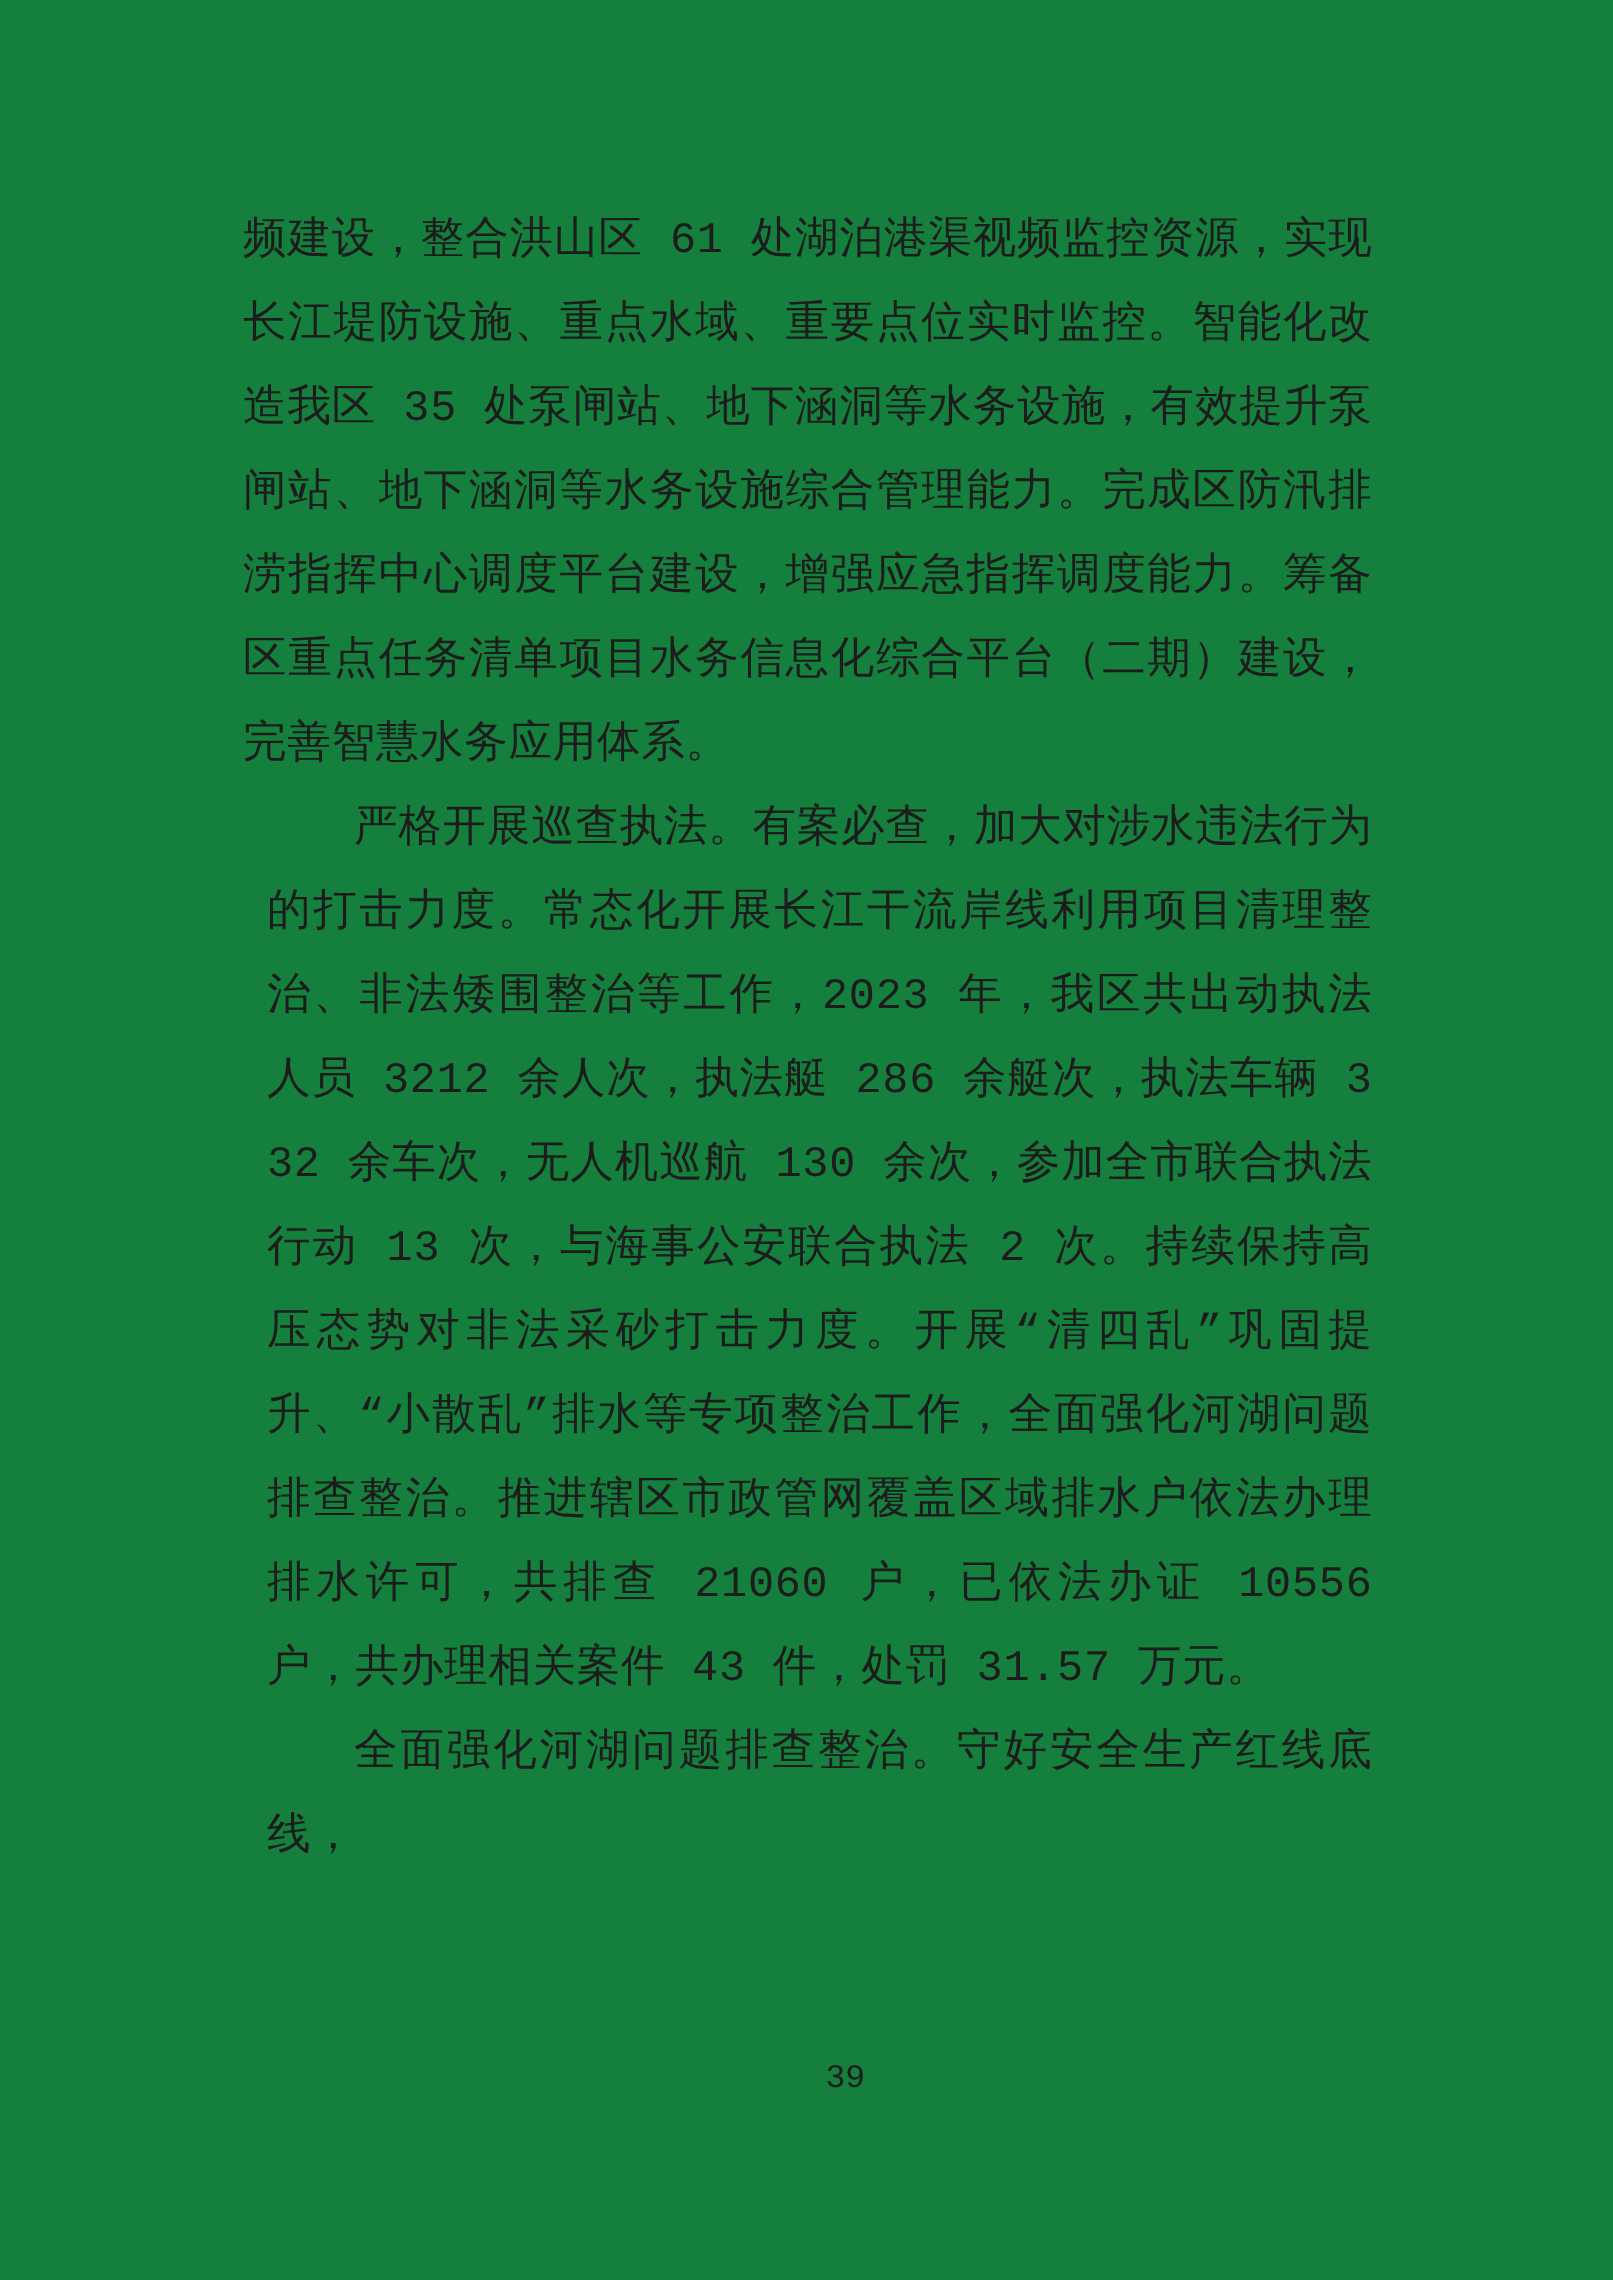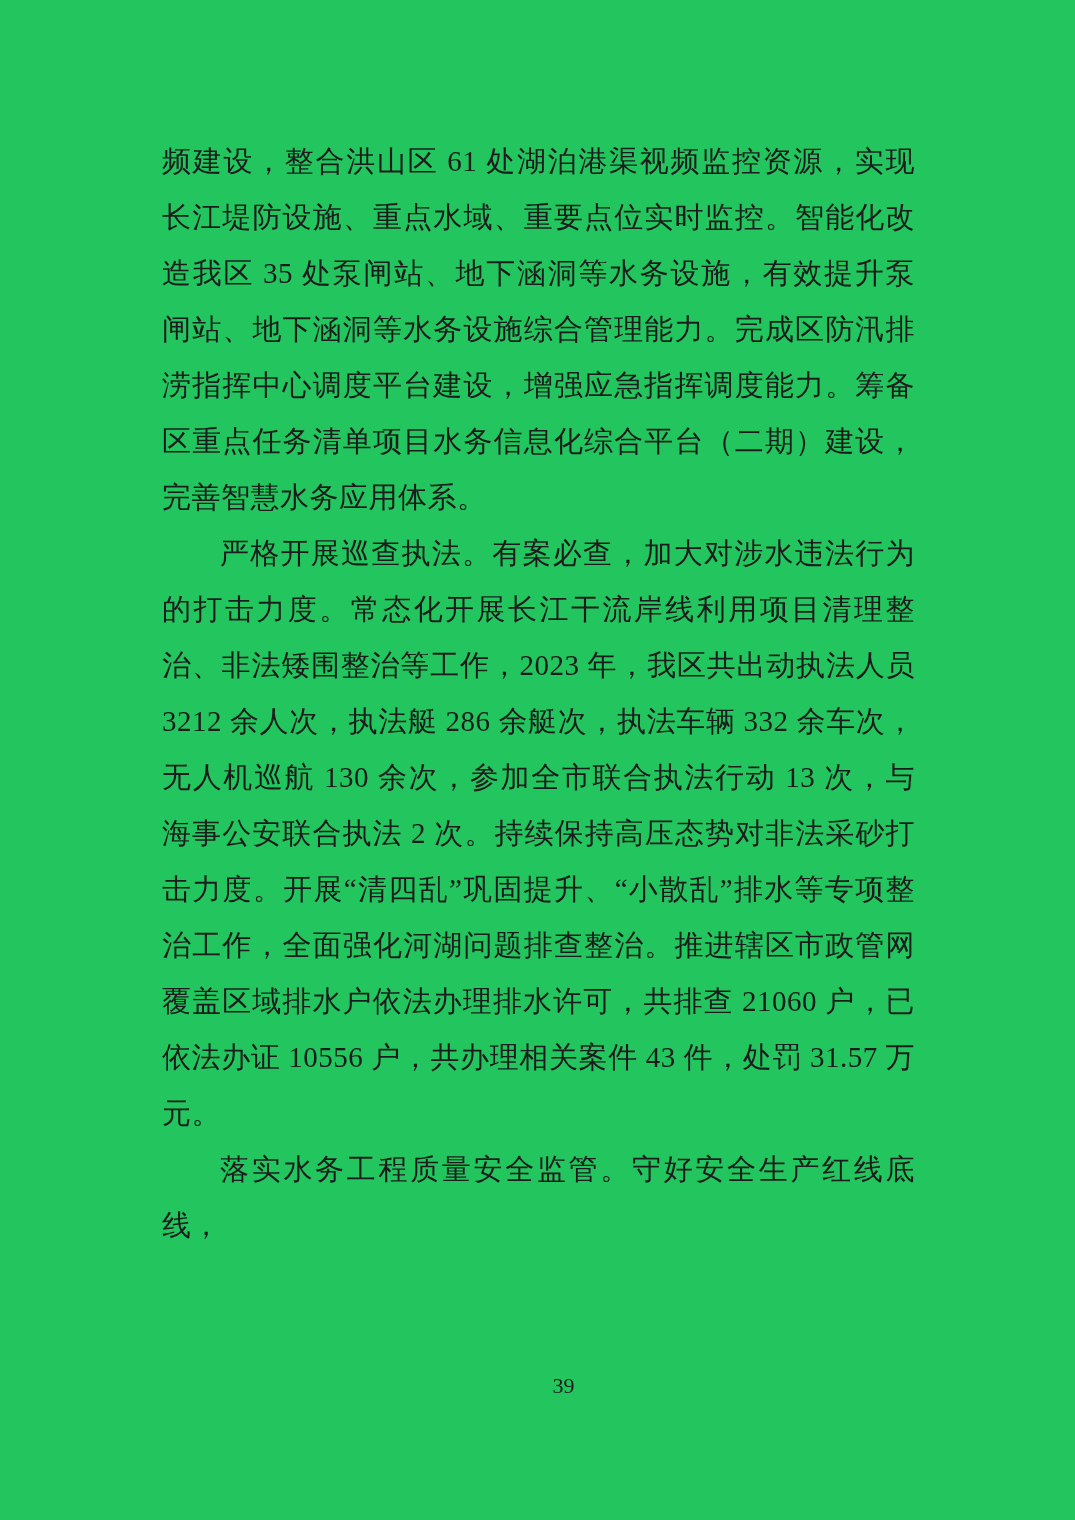--- a/index.html
+++ b/index.html
@@ -4,23 +4,23 @@
 <style>
   html, body {
     margin: 0;
     padding: 0;
     background: #ffffff;
   }
   .page {
     position: relative;
     width: 1075px;
     height: 1520px;
-    background: #22c55e;
+    background: #15803d;
     overflow: hidden;
-    font-family: Liberation Serif, serif;
+    font-family: Liberation Mono, monospace;
   }
   .text-block {
     position: absolute;
     left: 162px;
     top: 133px;
     width: 753px;
     font-size: 29px;
     line-height: 56px;
     color: #1c1c1c;
     font-weight: 400;
@@ -29,36 +29,37 @@
     letter-spacing: 0.5px;
   }
   .para {
     margin: 0;
     padding: 0;
     text-indent: 0;
     word-break: break-all;
   }
   .para.indent {
     text-indent: 2em;
+    margin-left: 16px;
   }
   .page-number {
     position: absolute;
     left: 0;
     top: 1372px;
     width: 100%;
     text-align: center;
     font-size: 22px;
     line-height: 28px;
     color: #1c1c1c;
     margin-left: 26px;
   }
 </style>
 </head>
 <body>
 
 <div class="page">
   <div class="text-block">
     <p class="para">频建设，整合洪山区 61 处湖泊港渠视频监控资源，实现长江堤防设施、重点水域、重要点位实时监控。智能化改造我区 35 处泵闸站、地下涵洞等水务设施，有效提升泵闸站、地下涵洞等水务设施综合管理能力。完成区防汛排涝指挥中心调度平台建设，增强应急指挥调度能力。筹备区重点任务清单项目水务信息化综合平台（二期）建设，完善智慧水务应用体系。</p>
     <p class="para indent">严格开展巡查执法。有案必查，加大对涉水违法行为的打击力度。常态化开展长江干流岸线利用项目清理整治、非法矮围整治等工作，2023 年，我区共出动执法人员 3212 余人次，执法艇 286 余艇次，执法车辆 332 余车次，无人机巡航 130 余次，参加全市联合执法行动 13 次，与海事公安联合执法 2 次。持续保持高压态势对非法采砂打击力度。开展“清四乱”巩固提升、“小散乱”排水等专项整治工作，全面强化河湖问题排查整治。推进辖区市政管网覆盖区域排水户依法办理排水许可，共排查 21060 户，已依法办证 10556 户，共办理相关案件 43 件，处罚 31.57 万元。</p>
-    <p class="para indent">落实水务工程质量安全监管。守好安全生产红线底线，</p>
+    <p class="para indent">全面强化河湖问题排查整治。守好安全生产红线底线，</p>
   </div>
   <div class="page-number">39</div>
 </div>
 
 </body></html>

